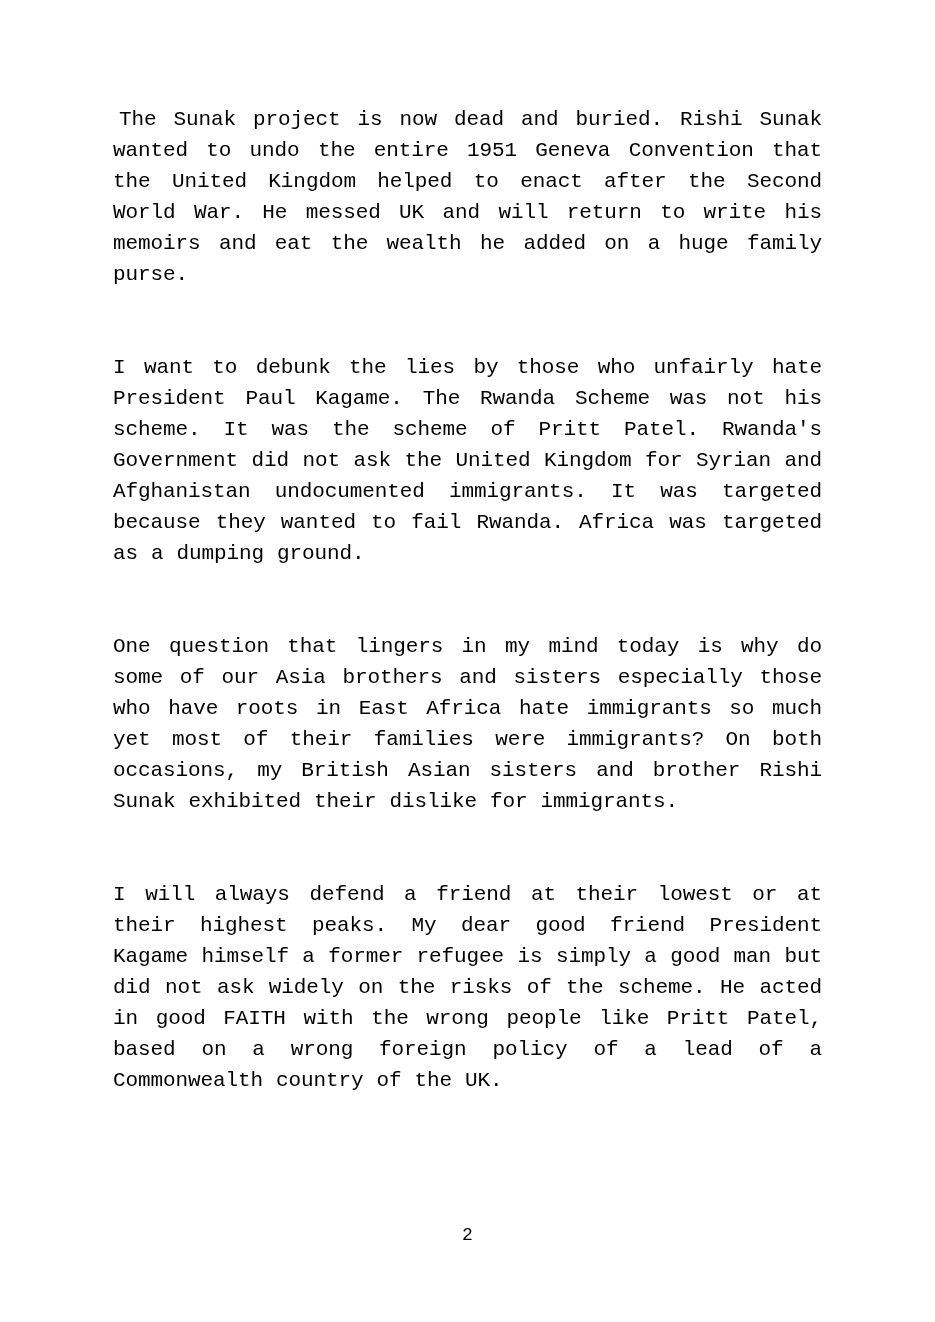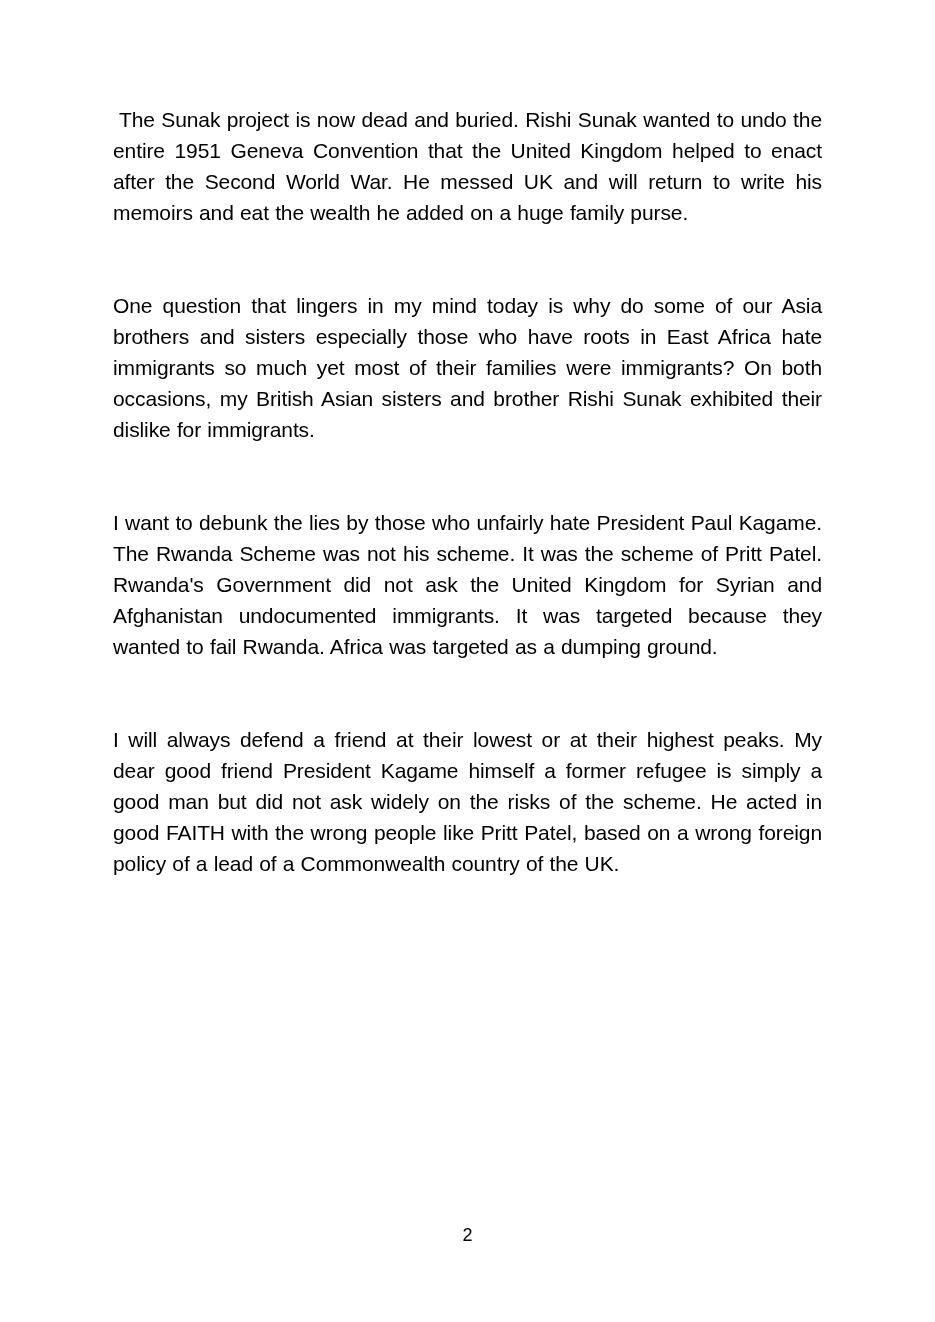--- a/index.html
+++ b/index.html
@@ -14,20 +14,21 @@
     position: relative;
     font-family: "Liberation Sans", sans-serif;
   }
   .page {
     position: absolute;
     left: 0;
     top: 0;
     width: 935px;
     height: 1322px;
     background: #ffffff;
+    font-family: Liberation Mono, monospace;
   }
   .content {
     position: absolute;
     left: 113px;
     top: 104px;
     width: 709px;
   }
   .content p {
     margin: 0 0 62px 0;
     font-size: 21px;
@@ -52,21 +53,21 @@
     line-height: 22px;
     color: #000000;
   }
 </style>
 </head>
 <body>
 
 <div class="page">
   <div class="content">
     <p class="first"> The Sunak project is now dead and buried. Rishi Sunak wanted to undo the entire 1951 Geneva Convention that the United Kingdom helped to enact after the Second World War. He messed UK and will return to write his memoirs and eat the wealth he added on a huge family purse.</p>
+    <p>I want to debunk the lies by those who unfairly hate President Paul Kagame. The Rwanda Scheme was not his scheme. It was the scheme of Pritt Patel. Rwanda's Government did not ask the United Kingdom for Syrian and Afghanistan undocumented immigrants. It was targeted because they wanted to fail Rwanda. Africa was targeted as a dumping ground.</p>
     <p>One question that lingers in my mind today is why do some of our Asia brothers and sisters especially those who have roots in East Africa hate immigrants so much yet most of their families were immigrants? On both occasions, my British Asian sisters and brother Rishi Sunak exhibited their dislike for immigrants.</p>
-    <p>I want to debunk the lies by those who unfairly hate President Paul Kagame. The Rwanda Scheme was not his scheme. It was the scheme of Pritt Patel. Rwanda's Government did not ask the United Kingdom for Syrian and Afghanistan undocumented immigrants. It was targeted because they wanted to fail Rwanda. Africa was targeted as a dumping ground.</p>
     <p>I will always defend a friend at their lowest or at their highest peaks. My dear good friend President Kagame himself a former refugee is simply a good man but did not ask widely on the risks of the scheme. He acted in good FAITH with the wrong people like Pritt Patel, based on a wrong foreign policy of a lead of a Commonwealth country of the UK.</p>
   </div>
 
   <div class="footer">
     <span class="page-number">2</span>
   </div>
 </div>
 
 </body></html>

